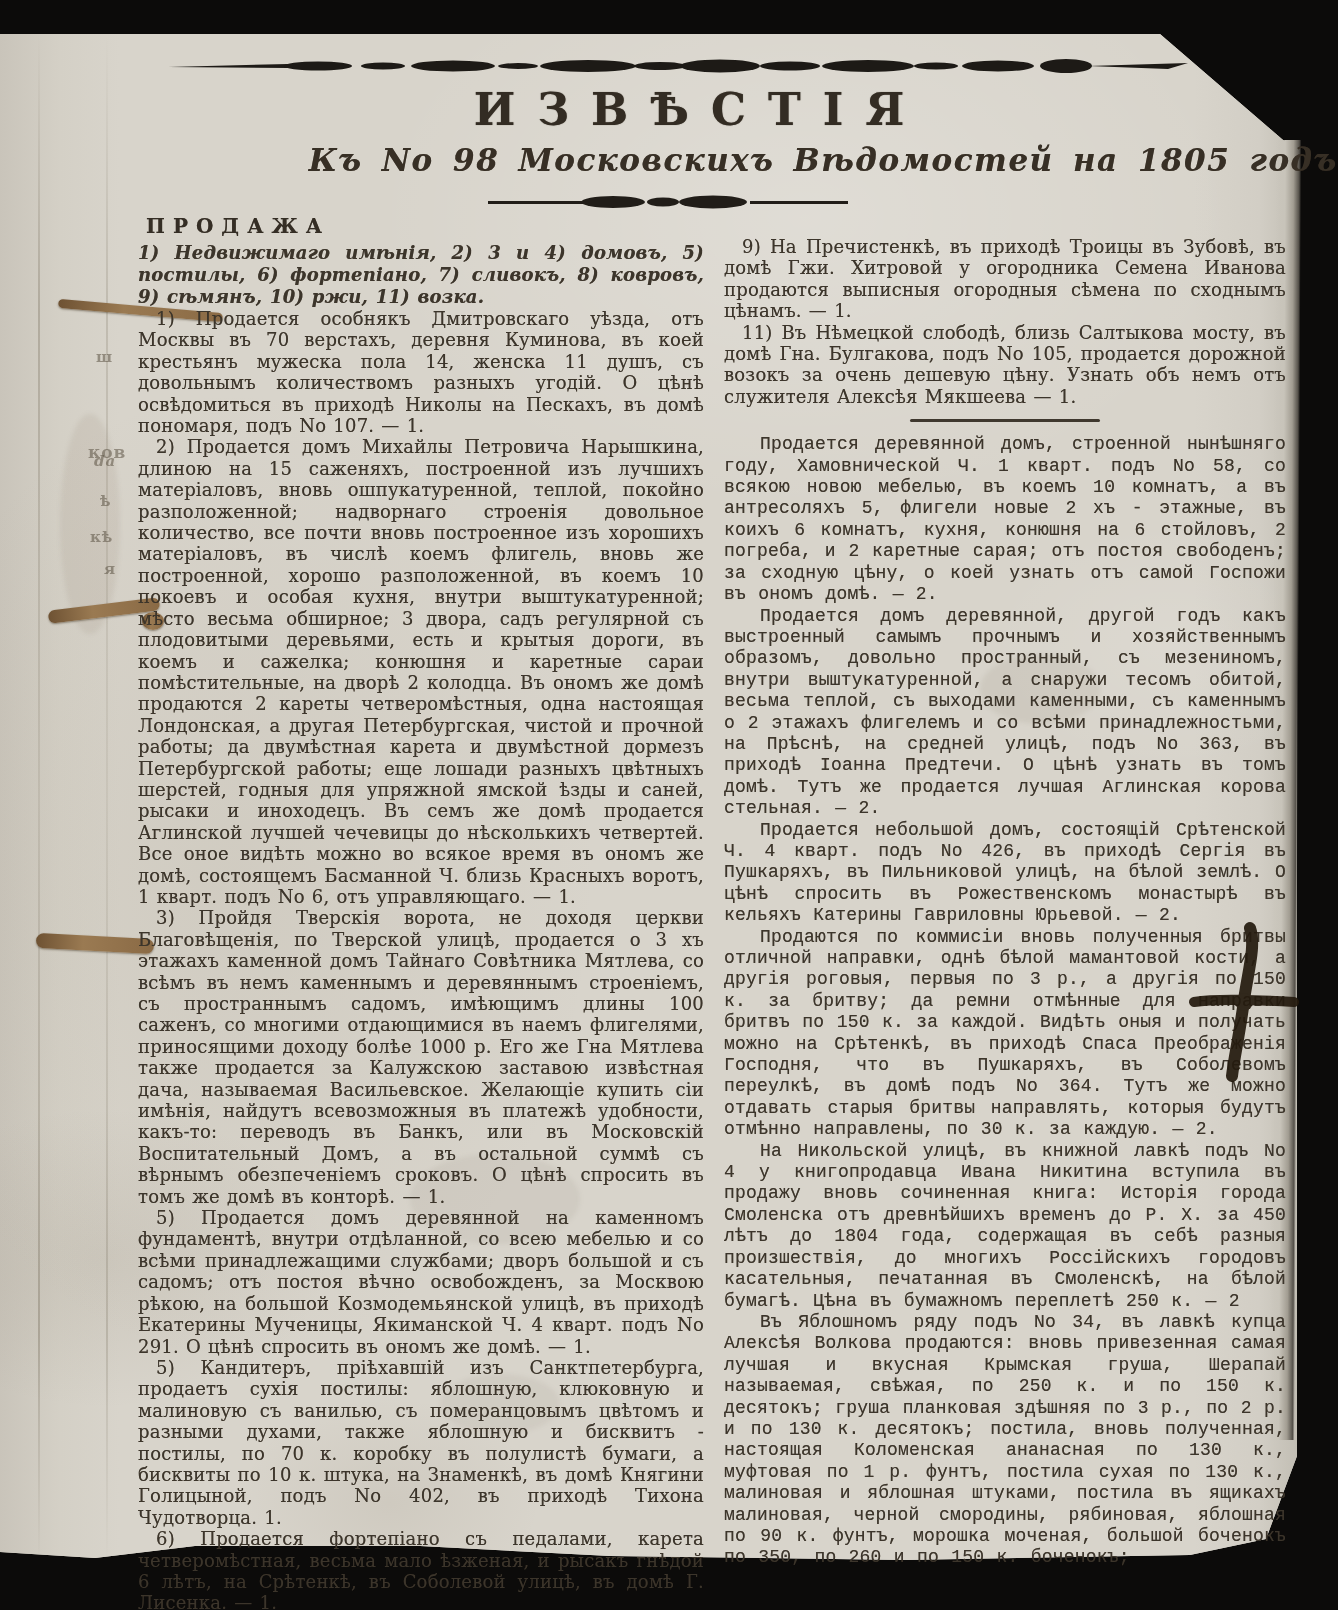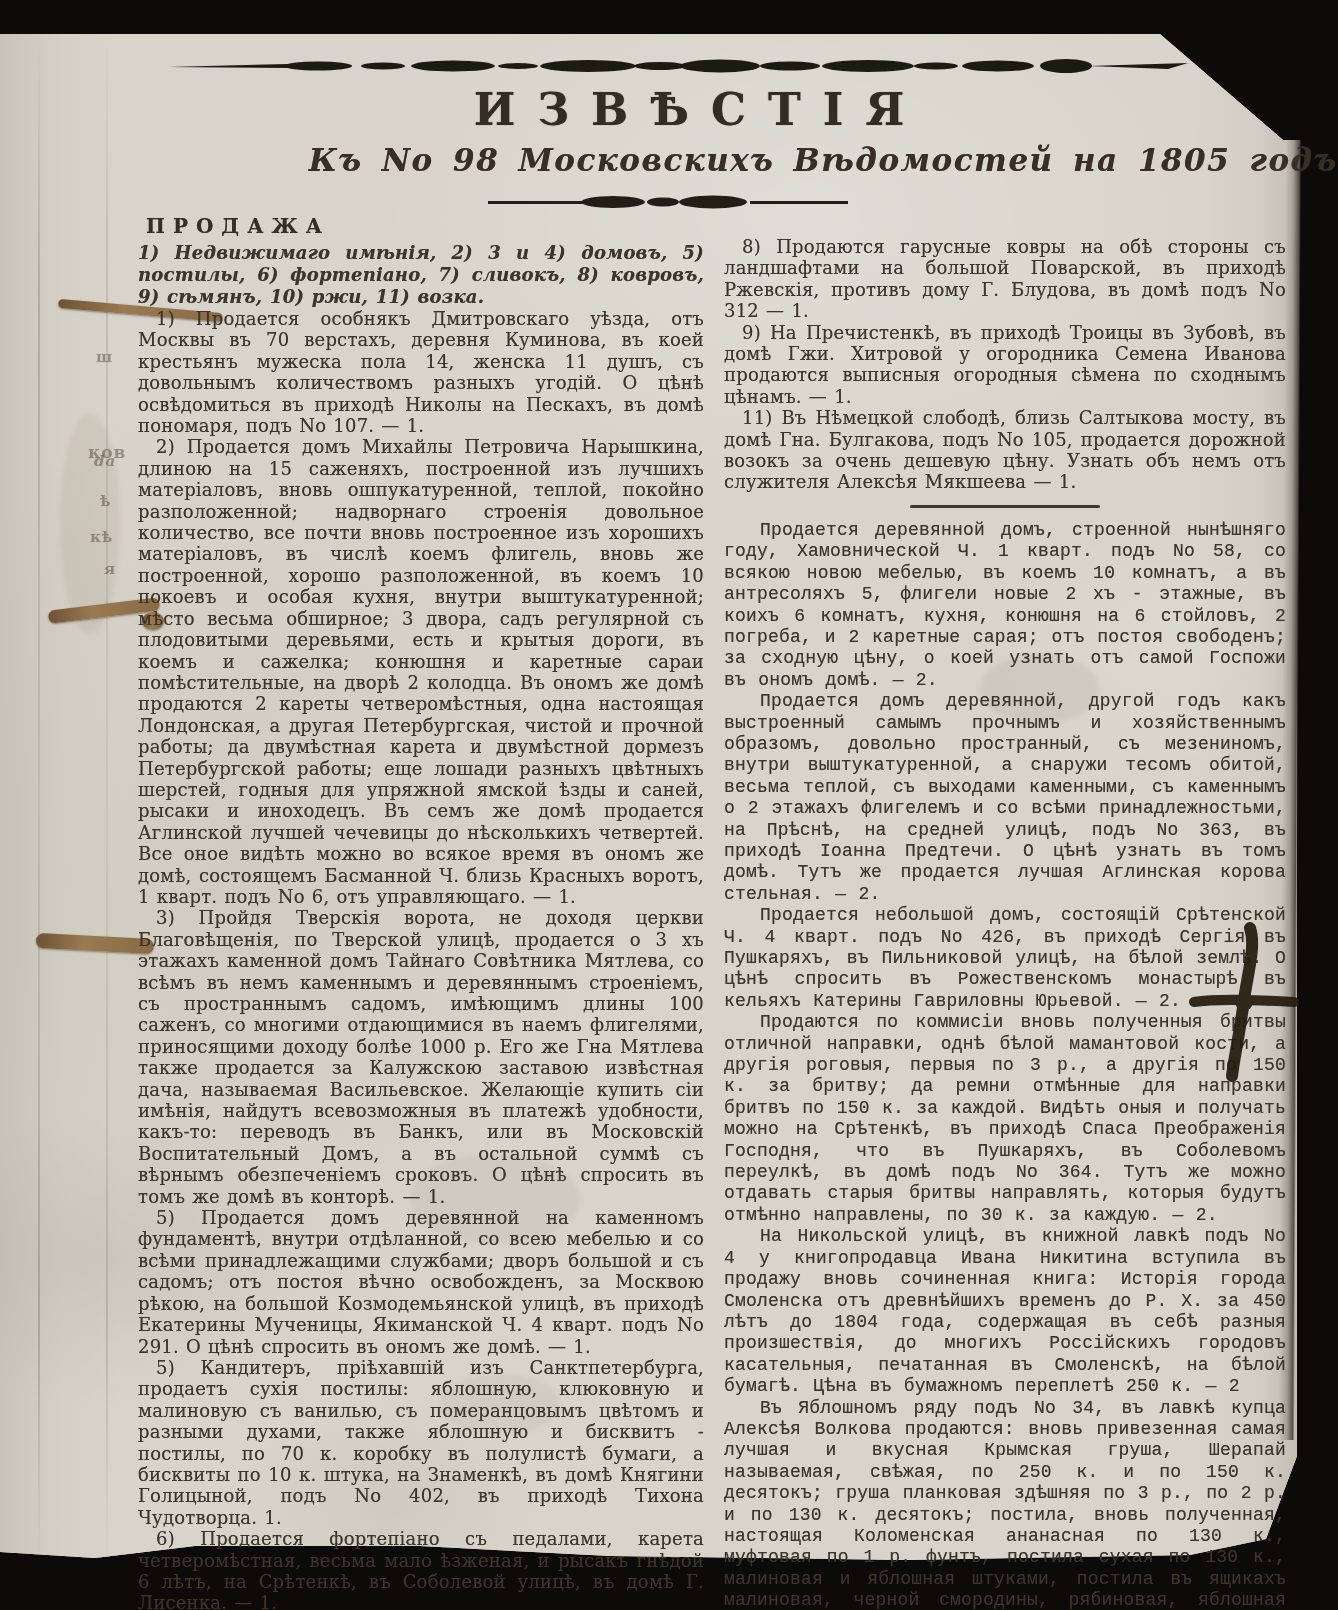--- a/index.html
+++ b/index.html
@@ -120,21 +120,20 @@
         <p class="para numbered">2) Продается домъ Михайлы Петровича Нарышкина, длиною на 15 саженяхъ, построенной изъ лучшихъ матеріаловъ, вновь ошпукатуренной, теплой, покойно разположенной; надворнаго строенія довольное количество, все почти вновь построенное изъ хорошихъ матеріаловъ, въ числѣ коемъ флигель, вновь же построенной, хорошо разположенной, въ коемъ 10 покоевъ и особая кухня, внутри выштукатуренной; мѣсто весьма обширное; 3 двора, садъ регулярной съ плодовитыми деревьями, есть и крытыя дороги, въ коемъ и сажелка; конюшня и каретные сараи помѣстительные, на дворѣ 2 колодца. Въ ономъ же домѣ продаются 2 кареты четверомѣстныя, одна настоящая Лондонская, а другая Петербургская, чистой и прочной работы; да двумѣстная карета и двумѣстной дормезъ Петербургской работы; еще лошади разныхъ цвѣтныхъ шерстей, годныя для упряжной ямской ѣзды и саней, рысаки и иноходецъ. Въ семъ же домѣ продается Аглинской лучшей чечевицы до нѣсколькихъ четвертей. Все оное видѣть можно во всякое время въ ономъ же домѣ, состоящемъ Басманной Ч. близь Красныхъ воротъ, 1 кварт. подъ No 6, отъ управляющаго. — 1.</p>
         <p class="para numbered">3) Пройдя Тверскія ворота, не доходя церкви Благовѣщенія, по Тверской улицѣ, продается о 3 хъ этажахъ каменной домъ Тайнаго Совѣтника Мятлева, со всѣмъ въ немъ каменнымъ и деревяннымъ строеніемъ, съ пространнымъ садомъ, имѣющимъ длины 100 саженъ, со многими отдающимися въ наемъ флигелями, приносящими доходу болѣе 1000 р. Его же Гна Мятлева также продается за Калужскою заставою извѣстная дача, называемая Васильевское. Желающіе купить сіи имѣнія, найдутъ всевозможныя въ платежѣ удобности, какъ-то: переводъ въ Банкъ, или въ Московскій Воспитательный Домъ, а въ остальной суммѣ съ вѣрнымъ обезпеченіемъ сроковъ. О цѣнѣ спросить въ томъ же домѣ въ конторѣ. — 1.</p>
         <p class="para numbered">5) Продается домъ деревянной на каменномъ фундаментѣ, внутри отдѣланной, со всею мебелью и со всѣми принадлежащими службами; дворъ большой и съ садомъ; отъ постоя вѣчно освобожденъ, за Москвою рѣкою, на большой Козмодемьянской улицѣ, въ приходѣ Екатерины Мученицы, Якиманской Ч. 4 кварт. подъ No 291. О цѣнѣ спросить въ ономъ же домѣ. — 1.</p>
         <p class="para numbered">5) Кандитеръ, пріѣхавшій изъ Санктпетербурга, продаетъ сухія постилы: яблошную, клюковную и малиновую съ ванилью, съ померанцовымъ цвѣтомъ и разными духами, также яблошную и бисквитъ - постилы, по 70 к. коробку въ полулистѣ бумаги, а бисквиты по 10 к. штука, на Знаменкѣ, въ домѣ Княгини Голицыной, подъ No 402, въ приходѣ Тихона Чудотворца. 1.</p>
         <p class="para numbered">6) Продается фортепіано съ педалами, карета четверомѣстная, весьма мало ѣзженая, и рысакъ гнѣдой 6 лѣтъ, на Срѣтенкѣ, въ Соболевой улицѣ, въ домѣ Г. Лисенка. — 1.</p>
       </div>
   </div>
 
   <div id="col-right" class="ink">
     <div>
-        <p class="para numbered">8) Продаются гарусные ковры на обѣ стороны съ ландшафтами на большой Поварской, въ приходѣ Ржевскія, противъ дому Г. Блудова, въ домѣ подъ No 312 — 1.</p>
         <p class="para numbered">9) На Пречистенкѣ, въ приходѣ Троицы въ Зубовѣ, въ домѣ Гжи. Хитровой у огородника Семена Иванова продаются выписныя огородныя сѣмена по сходнымъ цѣнамъ. — 1.</p>
         <p class="para numbered">11) Въ Нѣмецкой слободѣ, близь Салтыкова мосту, въ домѣ Гна. Булгакова, подъ No 105, продается дорожной возокъ за очень дешевую цѣну. Узнать объ немъ отъ служителя Алексѣя Мякшеева — 1.</p>
       </div>
     <div class="col-rule"></div>
     <div>
         <p class="para unnumbered">Продается деревянной домъ, строенной нынѣшняго году, Хамовнической Ч. 1 кварт. подъ No 58, со всякою новою мебелью, въ коемъ 10 комнатъ, а въ антресоляхъ 5, флигели новые 2 хъ - этажные, въ коихъ 6 комнатъ, кухня, конюшня на 6 стойловъ, 2 погреба, и 2 каретные сарая; отъ постоя свободенъ; за сходную цѣну, о коей узнать отъ самой Госпожи въ ономъ домѣ. — 2.</p>
         <p class="para unnumbered">Продается домъ деревянной, другой годъ какъ выстроенный самымъ прочнымъ и хозяйственнымъ образомъ, довольно пространный, съ мезениномъ, внутри выштукатуренной, а снаружи тесомъ обитой, весьма теплой, съ выходами каменными, съ каменнымъ о 2 этажахъ флигелемъ и со всѣми принадлежностьми, на Прѣснѣ, на средней улицѣ, подъ No 363, въ приходѣ Іоанна Предтечи. О цѣнѣ узнать въ томъ домѣ. Тутъ же продается лучшая Аглинская корова стельная. — 2.</p>
         <p class="para unnumbered">Продается небольшой домъ, состоящій Срѣтенской Ч. 4 кварт. подъ No 426, въ приходѣ Сергія въ Пушкаряхъ, въ Пильниковой улицѣ, на бѣлой землѣ. О цѣнѣ спросить въ Рожественскомъ монастырѣ въ кельяхъ Катерины Гавриловны Юрьевой. — 2.</p>
         <p class="para unnumbered">Продаются по коммисіи вновь полученныя бритвы отличной направки, однѣ бѣлой мамантовой кости, а другія роговыя, первыя по 3 р., а другія по 150 к. за бритву; да ремни отмѣнные для направки бритвъ по 150 к. за каждой. Видѣть оныя и получать можно на Срѣтенкѣ, въ приходѣ Спаса Преображенія Господня, что въ Пушкаряхъ, въ Соболевомъ переулкѣ, въ домѣ подъ No 364. Тутъ же можно отдавать старыя бритвы направлять, которыя будутъ отмѣнно направлены, по 30 к. за каждую. — 2.</p>
         <p class="para unnumbered">На Никольской улицѣ, въ книжной лавкѣ подъ No 4 у книгопродавца Ивана Никитина вступила въ продажу вновь сочиненная книга: Исторія города Смоленска отъ древнѣйшихъ временъ до Р. Х. за 450 лѣтъ до 1804 года, содержащая въ себѣ разныя произшествія, до многихъ Россійскихъ городовъ касательныя, печатанная въ Смоленскѣ, на бѣлой бумагѣ. Цѣна въ бумажномъ переплетѣ 250 к. — 2</p>

